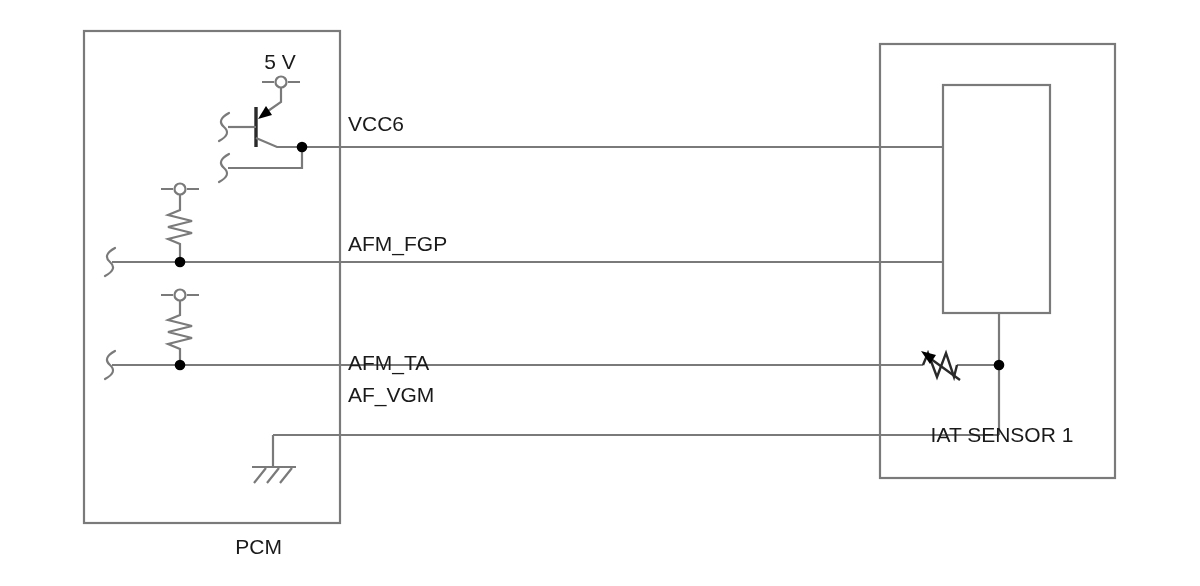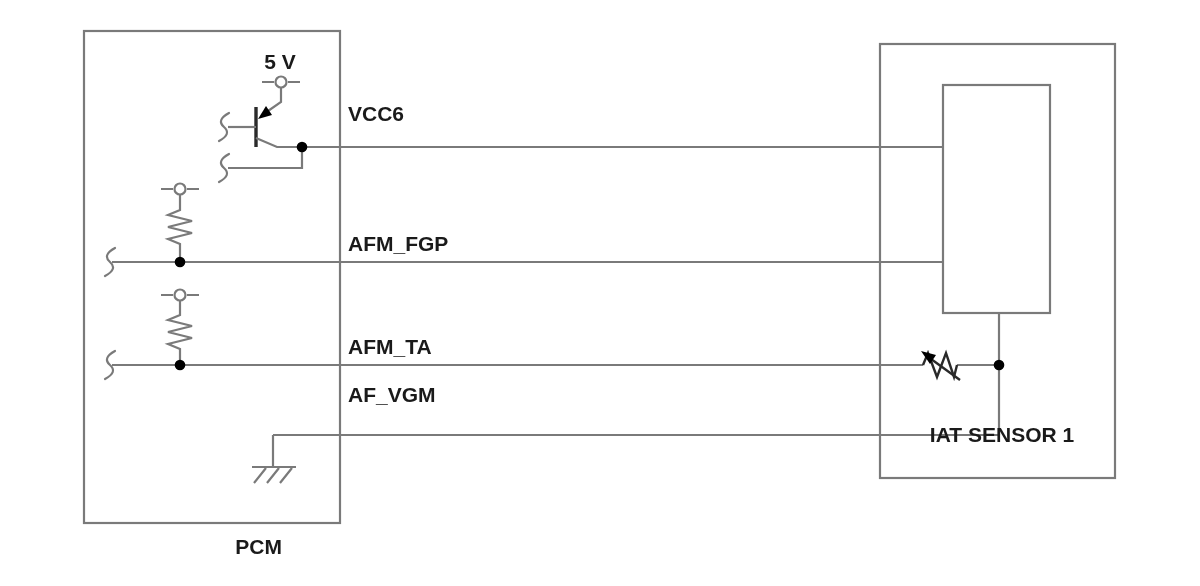--- a/index.html
+++ b/index.html
@@ -5,21 +5,21 @@
   :root{
     --line:#7a7a7a; --text:#1a1a1a; --bg:#ffffff; --node:#000000; --symbol:#2a2a2a;
   }
   html,body{margin:0;padding:0;background:var(--bg);}
   .stage{
     position:relative; width:1200px; height:586px; background:var(--bg);
     font-family:"Liberation Sans","DejaVu Sans",sans-serif; overflow:hidden;
   }
   .stage svg{position:absolute;left:0;top:0;}
   .lbl{
-    position:absolute; color:var(--text); font-weight:bold; font-size:21px;
+    position:absolute; color:var(--text); font-weight:normal; font-size:21px;
     line-height:1; white-space:nowrap;
   }
   .ctr{text-align:center;}
   .box{fill:none;stroke:var(--line);stroke-width:2.2;}
   .wire{fill:none;stroke:var(--line);stroke-width:2.2;}
   .bar{fill:none;stroke:var(--symbol);stroke-width:3.4;}
   .squiggle{fill:none;stroke:var(--line);stroke-width:2.2;stroke-linecap:round;}
   .node{fill:var(--node);stroke:none;}
   .arrow{fill:var(--node);stroke:none;}
   .terminal{fill:var(--bg);stroke:var(--line);stroke-width:2.2;}
@@ -83,22 +83,22 @@
     <g>
       <path class="therm" d="M923 365 L928 353 L937 377 L946 353 L954 377 L957 365"></path>
       <path class="therm" d="M960 380 L931 359"></path>
       <polygon class="arrow" points="921,351 936,355 930,364"></polygon>
       <circle class="node" cx="999" cy="365" r="5.3"></circle>
     </g>
   </svg>
 
   <div class="lbl ctr" style="left:240px;top:51px;width:80px;">5 V</div>
 
-  <div class="lbl" style="left:348px;top:103px;">VCC6</div>
+  <div class="lbl" style="left:348px;top:113px;">VCC6</div>
   <div class="lbl" style="left:348px;top:233px;text-align:center;">AFM_FGP</div>
-  <div class="lbl" style="left:348px;top:336px;">AFM_TA</div>
+  <div class="lbl" style="left:348px;top:352px;">AFM_TA</div>
   <div class="lbl" style="left:348px;top:384px;">AF_VGM</div>
 
   <div class="lbl ctr" style="left:142px;top:536px;width:140px;text-align:right;">PCM</div>
 
   <div class="lbl ctr" style="left:902px;top:424px;width:200px;text-align:center;">IAT SENSOR 1</div>
 
 </div>
 
 </body></html>

